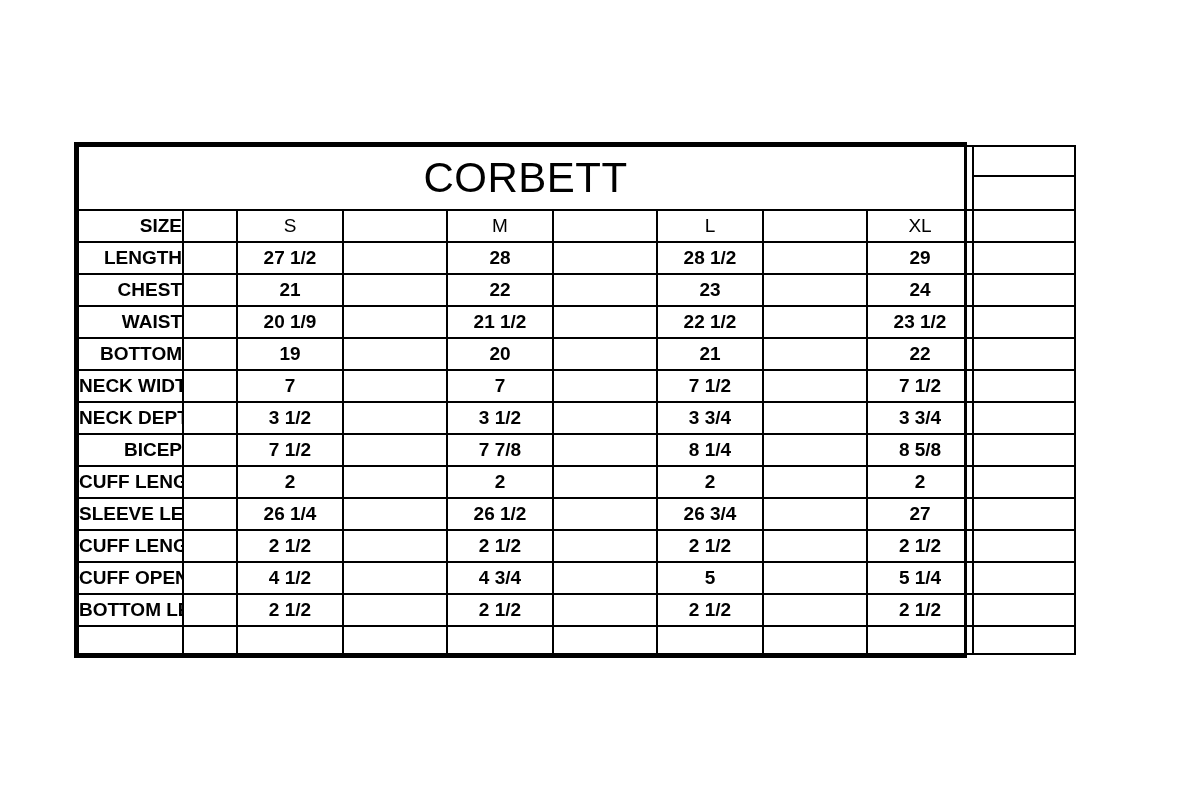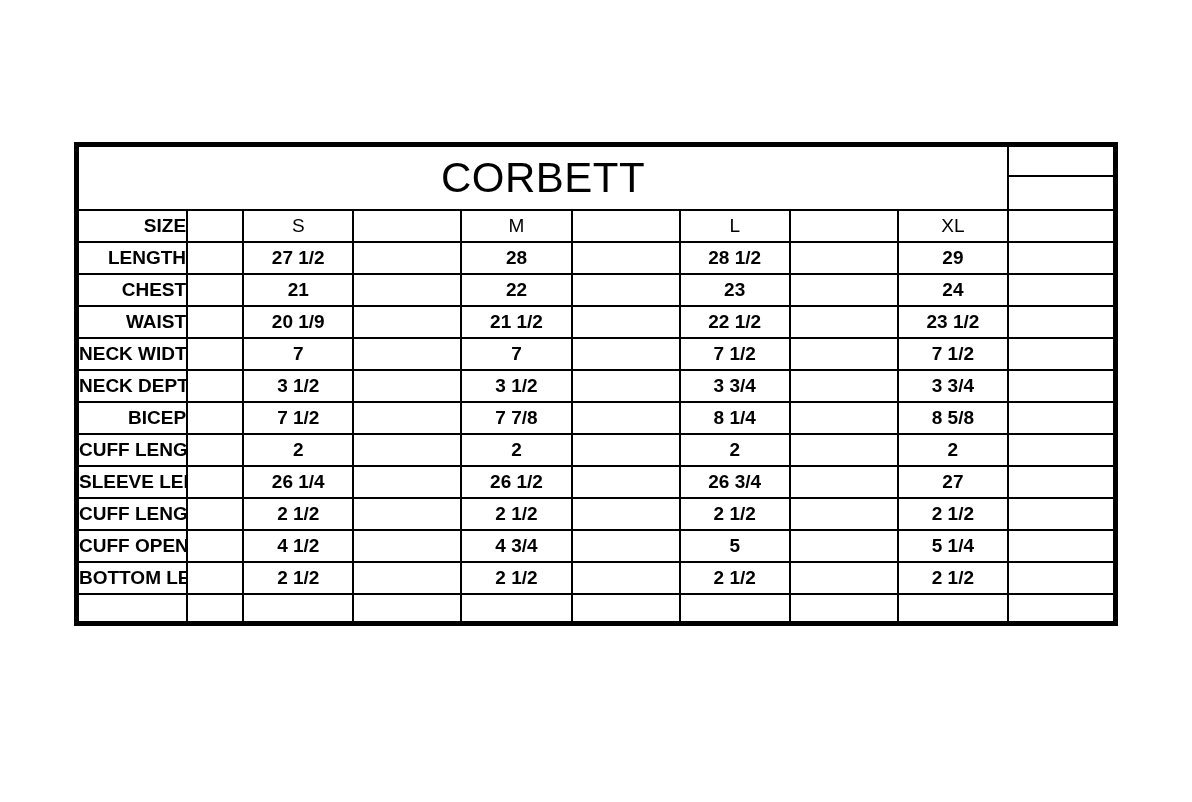--- a/index.html
+++ b/index.html
@@ -13,21 +13,21 @@
     font-family: "Liberation Sans", sans-serif;
     color: #000000;
     position: relative;
     overflow: hidden;
   }
 
   .sheet {
     position: absolute;
     left: 74px;
     top: 142px;
-    width: 1044px;
+    width: 893px;
     box-sizing: border-box;
     border: 3px solid #000000;
   }
 
   table.size-chart {
     border-collapse: collapse;
     table-layout: fixed;
     width: 100%;
   }
 
@@ -165,20 +165,32 @@
           <td class="value">20 1/9</td>
           <td class="blank"></td>
           <td class="value">21 1/2</td>
           <td class="blank"></td>
           <td class="value">22 1/2</td>
           <td class="blank"></td>
           <td class="value">23 1/2</td>
           <td class="blank"></td>
         </tr>
         <tr>
+          <td class="label">BOTTOM</td>
+          <td class="blank"></td>
+          <td class="value">19</td>
+          <td class="blank"></td>
+          <td class="value">20</td>
+          <td class="blank"></td>
+          <td class="value">21</td>
+          <td class="blank"></td>
+          <td class="value">22</td>
+          <td class="blank"></td>
+        </tr>
+        <tr>
           <td class="label">NECK WIDTH</td>
           <td class="blank"></td>
           <td class="value">7</td>
           <td class="blank"></td>
           <td class="value">7</td>
           <td class="blank"></td>
           <td class="value">7 1/2</td>
           <td class="blank"></td>
           <td class="value">7 1/2</td>
           <td class="blank"></td>

